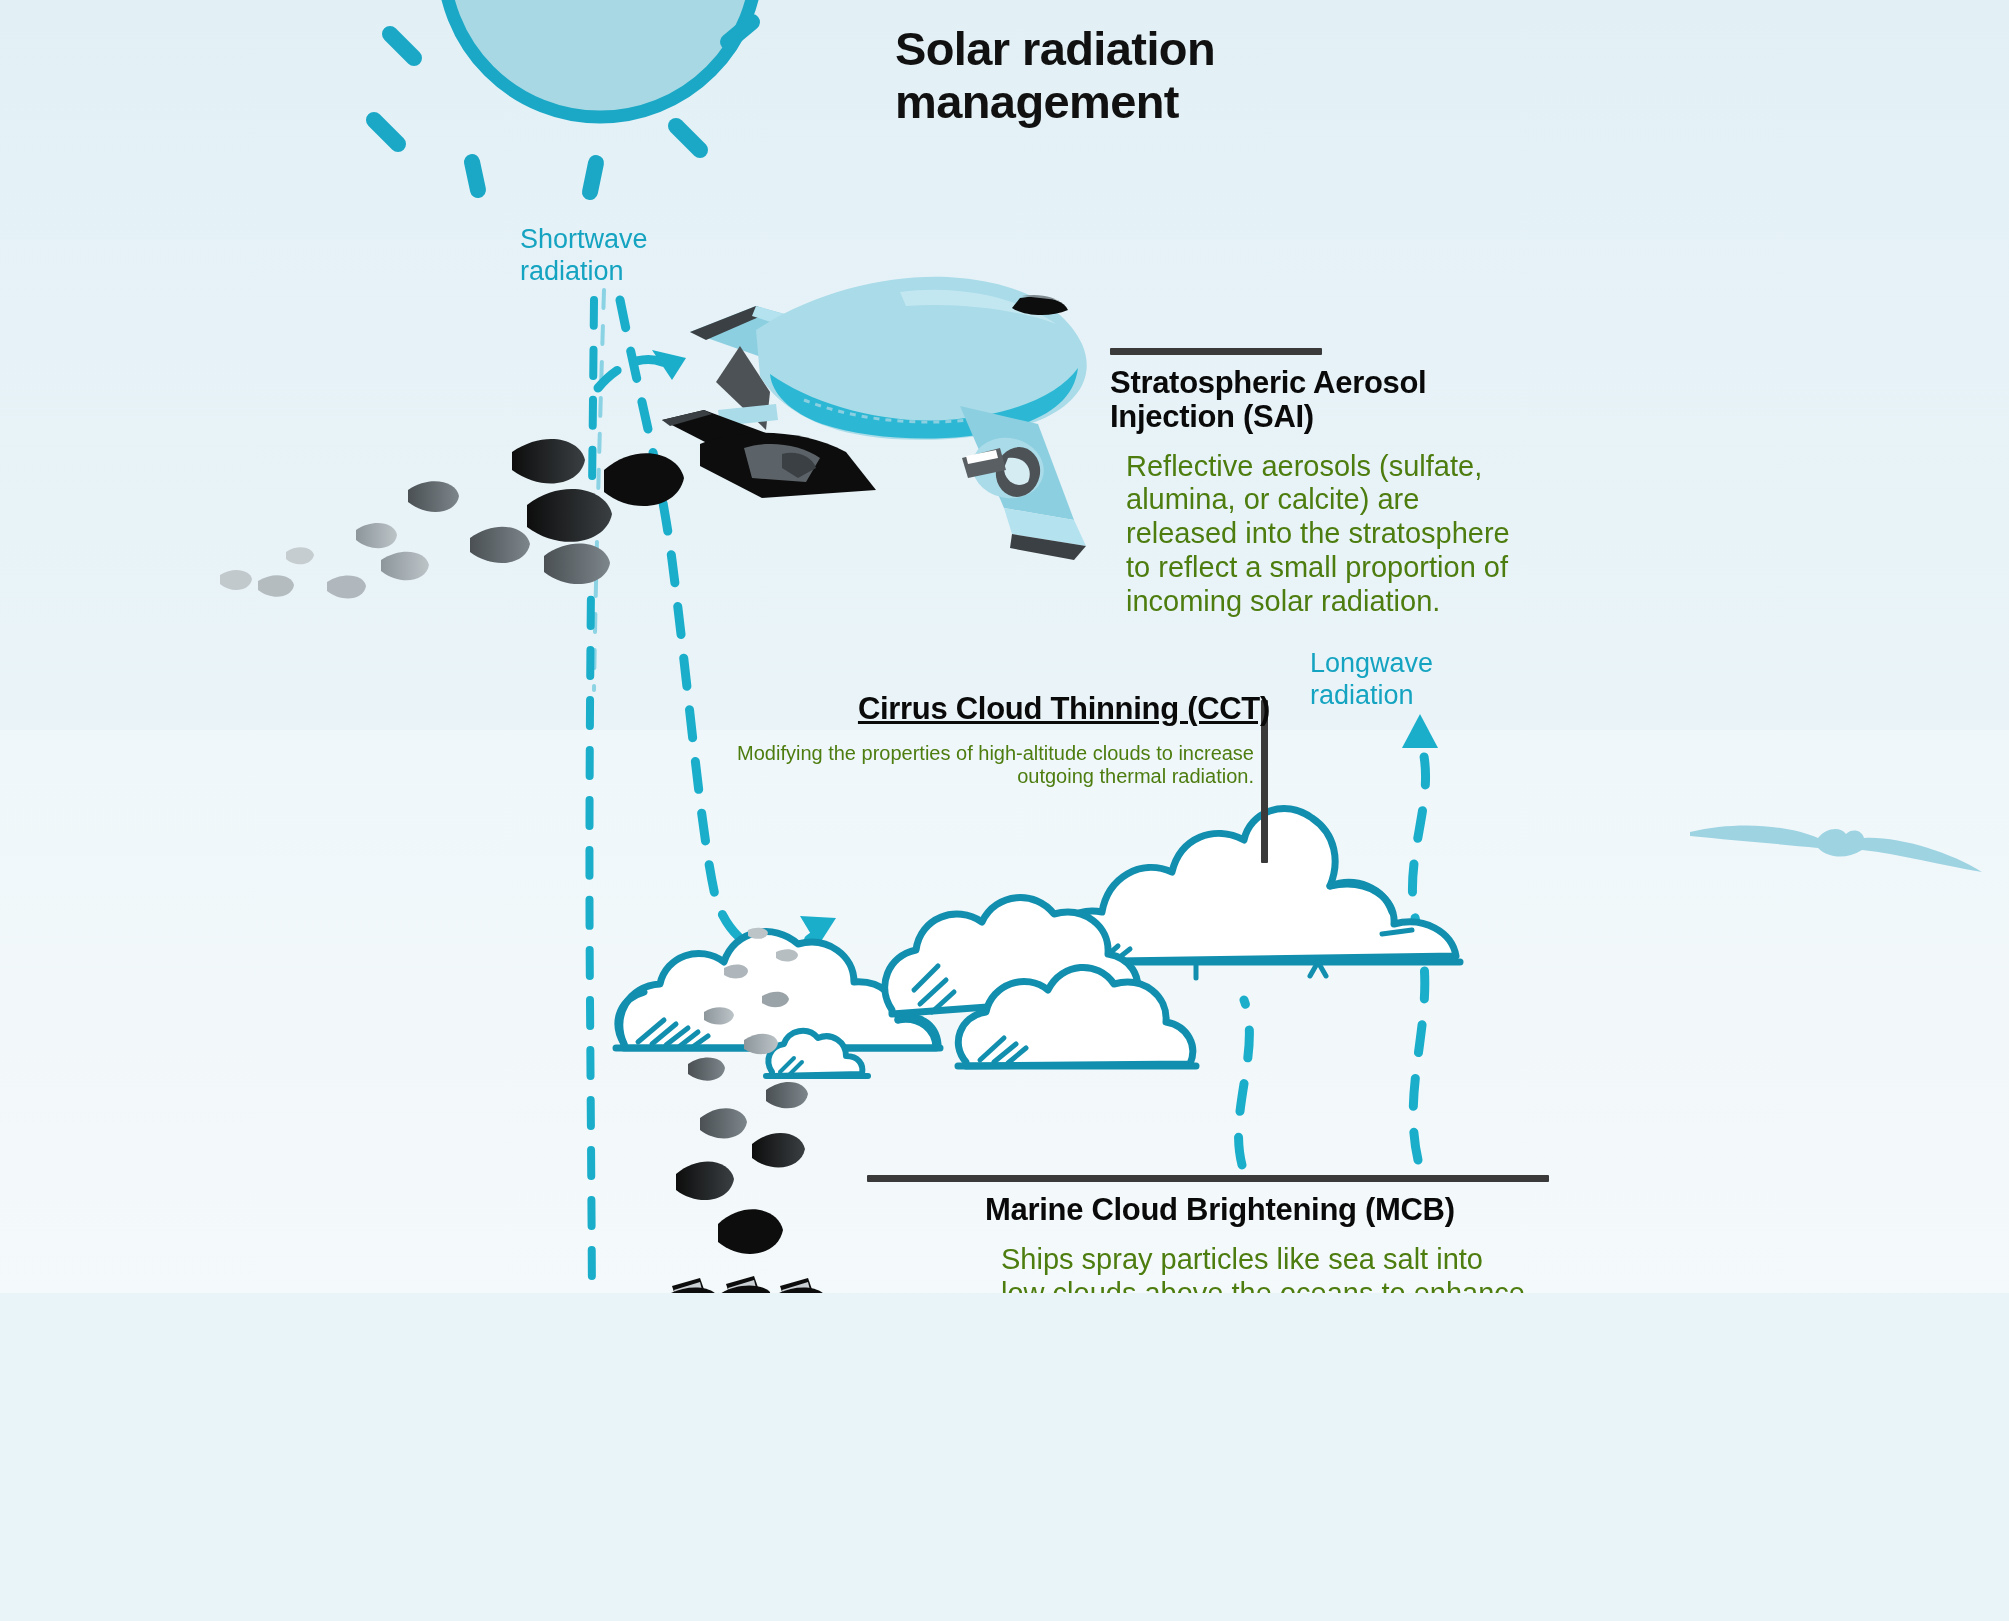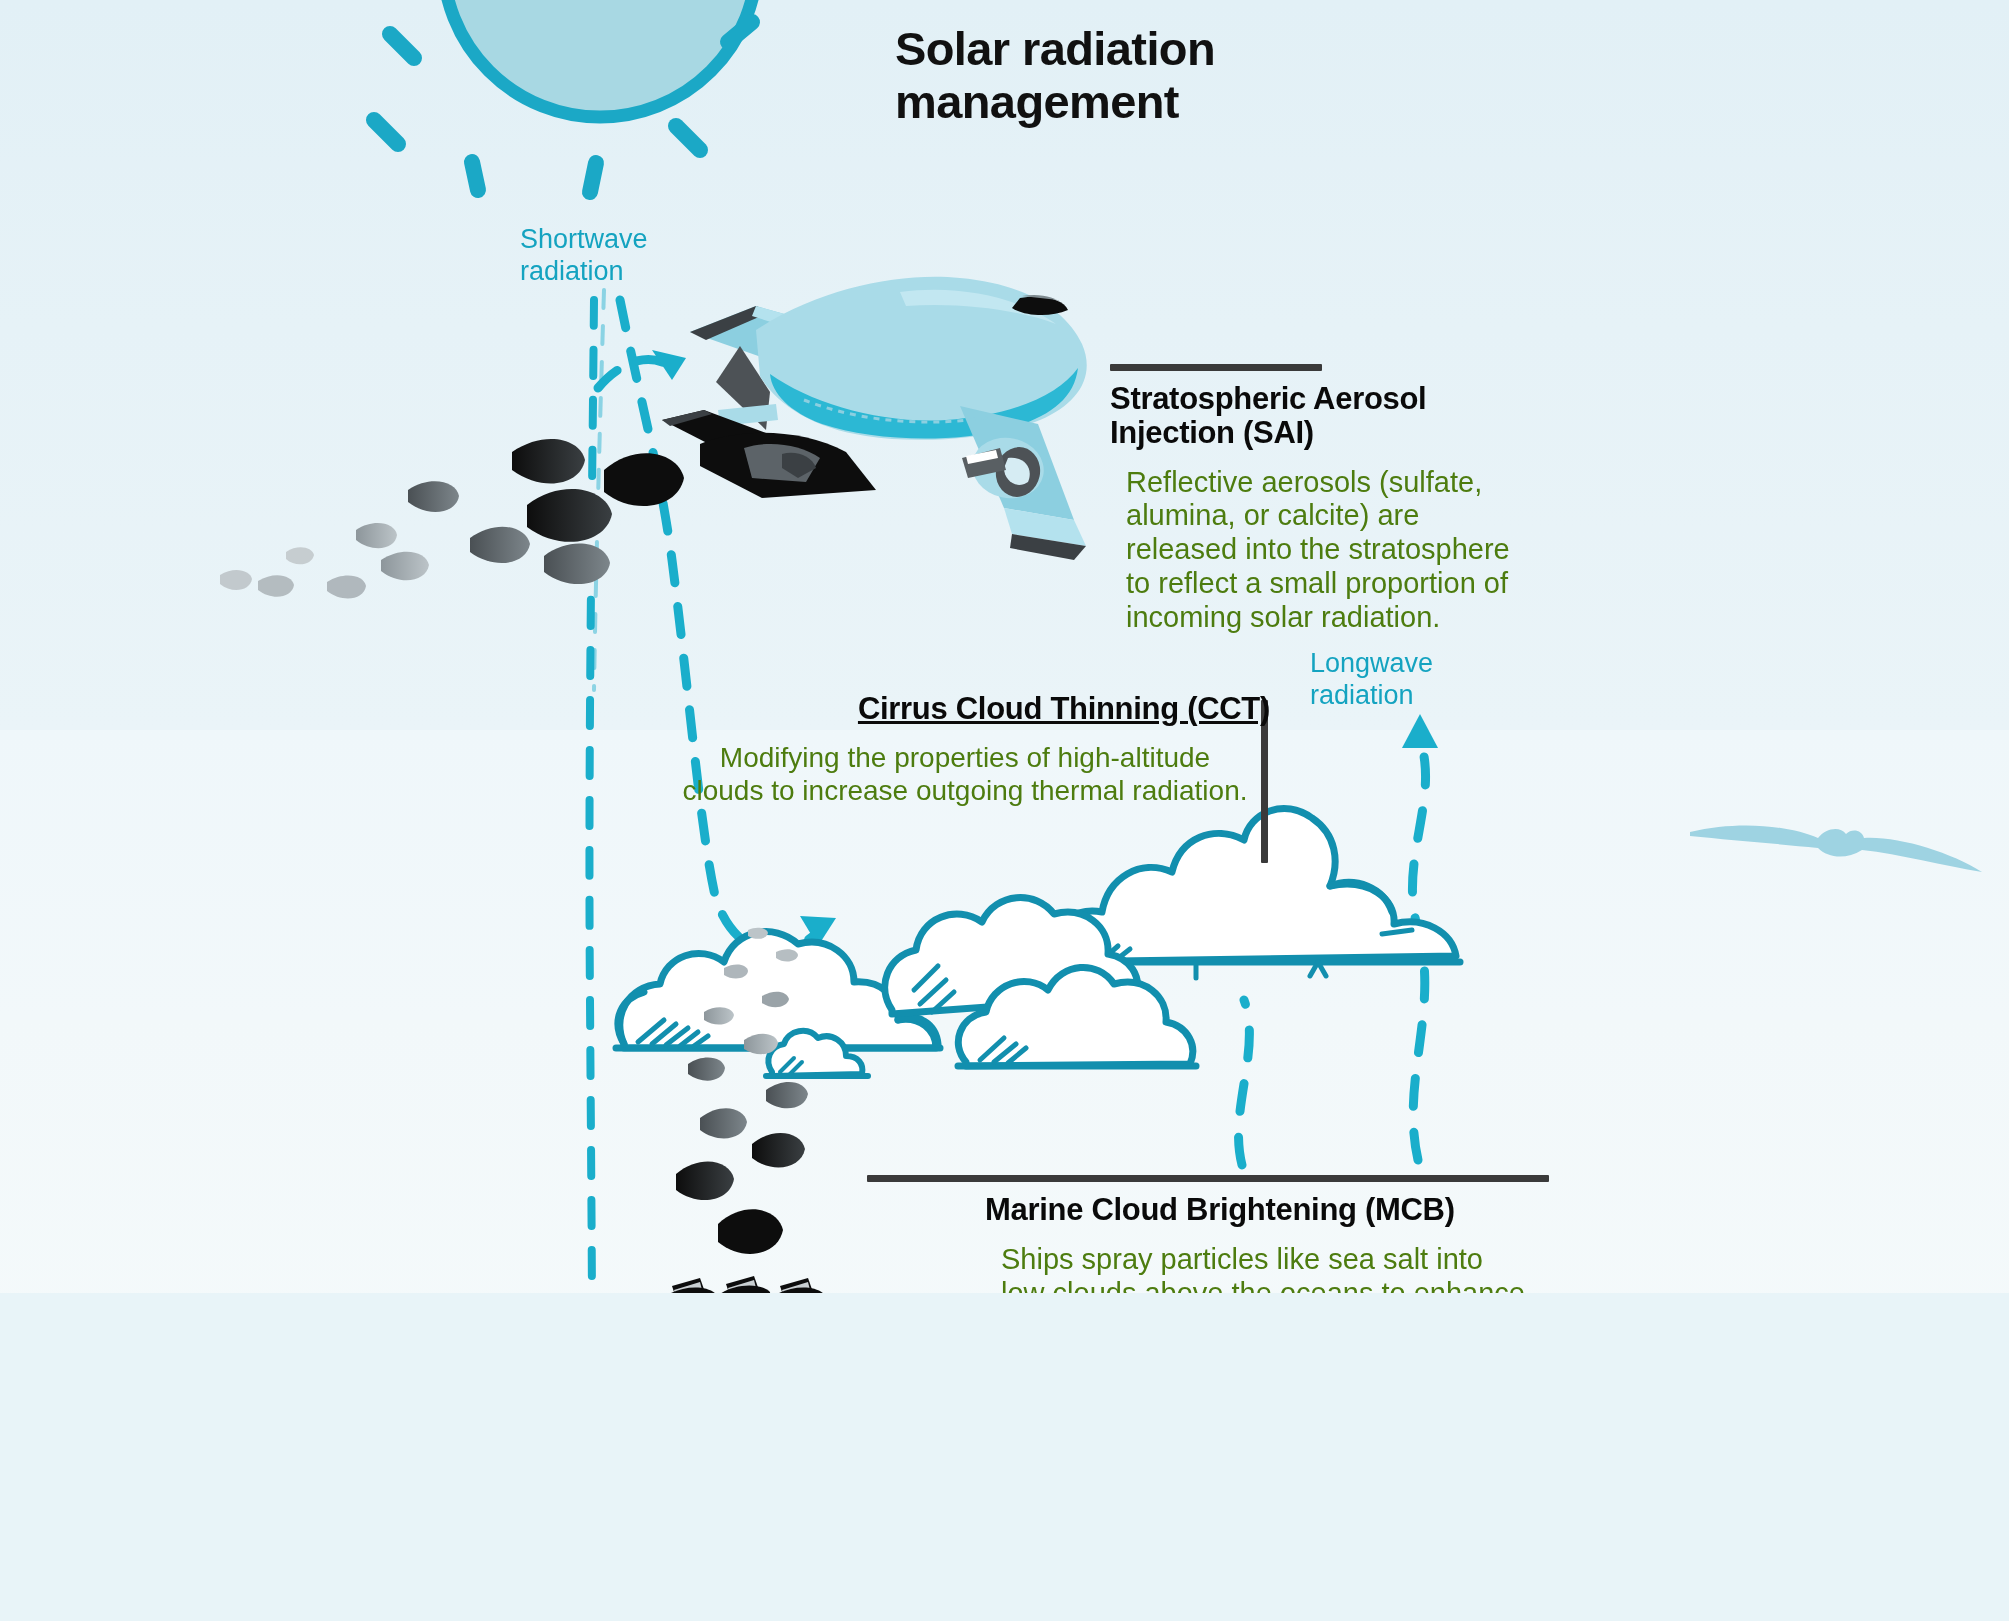--- a/index.html
+++ b/index.html
@@ -48,26 +48,26 @@
   }
   .callout h3{
     margin:0 0 2px 0;
     font-size:31px;line-height:1.09;font-weight:bold;color:#0a0a0a;
     letter-spacing:-.3px;
   }
   .callout p{
     margin:16px;font-size:29px;line-height:1.17;color:#4d7c0f;font-weight:normal;
   }
 
-  #callout-sai{left:1110px; top:364px; width:430px;}
+  #callout-sai{left:1110px; top:348px; width:430px;}
   #callout-sai .rule{width:212px;}
 
   #callout-cct{left:660px; top:692px; width:610px; text-align:right;}
   #callout-cct h3{font-size:31px;text-decoration:underline;}
-  #callout-cct p{font-size:28px;text-align:center;}
+  #callout-cct p{font-size:20px;}
   #cct-vrule{
     position:absolute;left:1261px;top:700px;width:7px;height:163px;
     background:#3a3a3a;border-radius:1px;
   }
 
   #callout-mcb{left:985px; top:1175px; width:560px;}
   #callout-mcb .rule{width:682px;margin-left:-118px;}
   #callout-mcb h3{font-size:31px;}
   #callout-mcb p{font-size:29px;}
 

